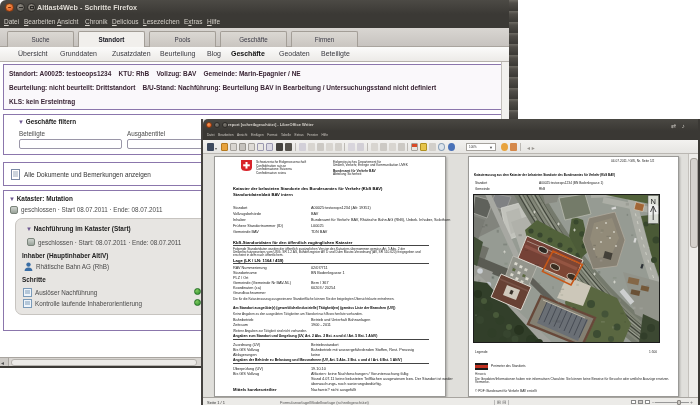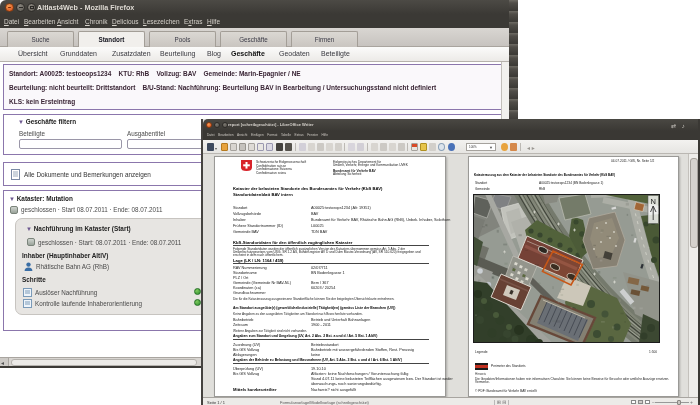--- a/index.html
+++ b/index.html
@@ -49,21 +49,21 @@
 <div id="screen">
 
 <div id="ff">
   <div id="ff-title">
     <div class="wbtn" style="left:5px;background:radial-gradient(circle at 35% 30%,#f09a52,#d84a18);border:1px solid #7a3a12;"></div>
     <div class="a" style="left:8px;top:6.5px;width:3px;height:1.5px;background:#7a2a08;border-radius:1px;"></div>
     <div class="wbtn" style="left:16px;background:radial-gradient(circle at 35% 30%,#8a867f,#5a5750);border:1px solid #2e2c29;"></div>
     <div class="a" style="left:19px;top:7px;width:4px;height:1px;background:#2a2825;"></div>
     <div class="wbtn" style="left:27px;background:radial-gradient(circle at 35% 30%,#8a867f,#5a5750);border:1px solid #2e2c29;"></div>
     <div class="a" style="left:30px;top:5.5px;width:3.5px;height:3px;border:1px solid #2a2825;"></div>
-    <div class="a" style="left:37px;top:2.5px;font-size:7.2px;font-weight:bold;color:#dedad3;">Altlast4Web - Mozilla Firefox</div>
+    <div class="a" style="left:37px;top:2.5px;font-size:7.2px;font-weight:bold;color:#dedad3;">Altlast4Web - Schritte Firefox</div>
   </div>
   <div id="ff-menu">
     <span style="left:4px;"><u>D</u>atei</span>
     <span style="left:24px;"><u>B</u>earbeiten</span>
     <span style="left:57px;"><u>A</u>nsicht</span>
     <span style="left:85px;"><u>C</u>hronik</span>
     <span style="left:112px;"><u>D</u>elicious</span>
     <span style="left:143px;"><u>L</u>esezeichen</span>
     <span style="left:184px;">E<u>x</u>tras</span>
     <span style="left:207px;"><u>H</u>ilfe</span>

